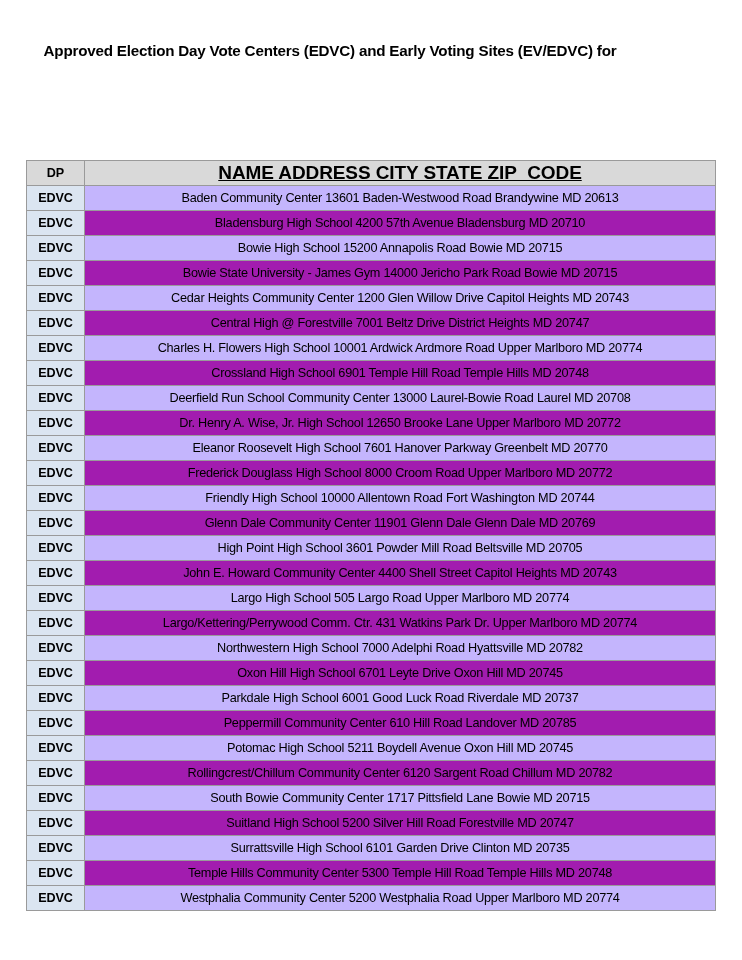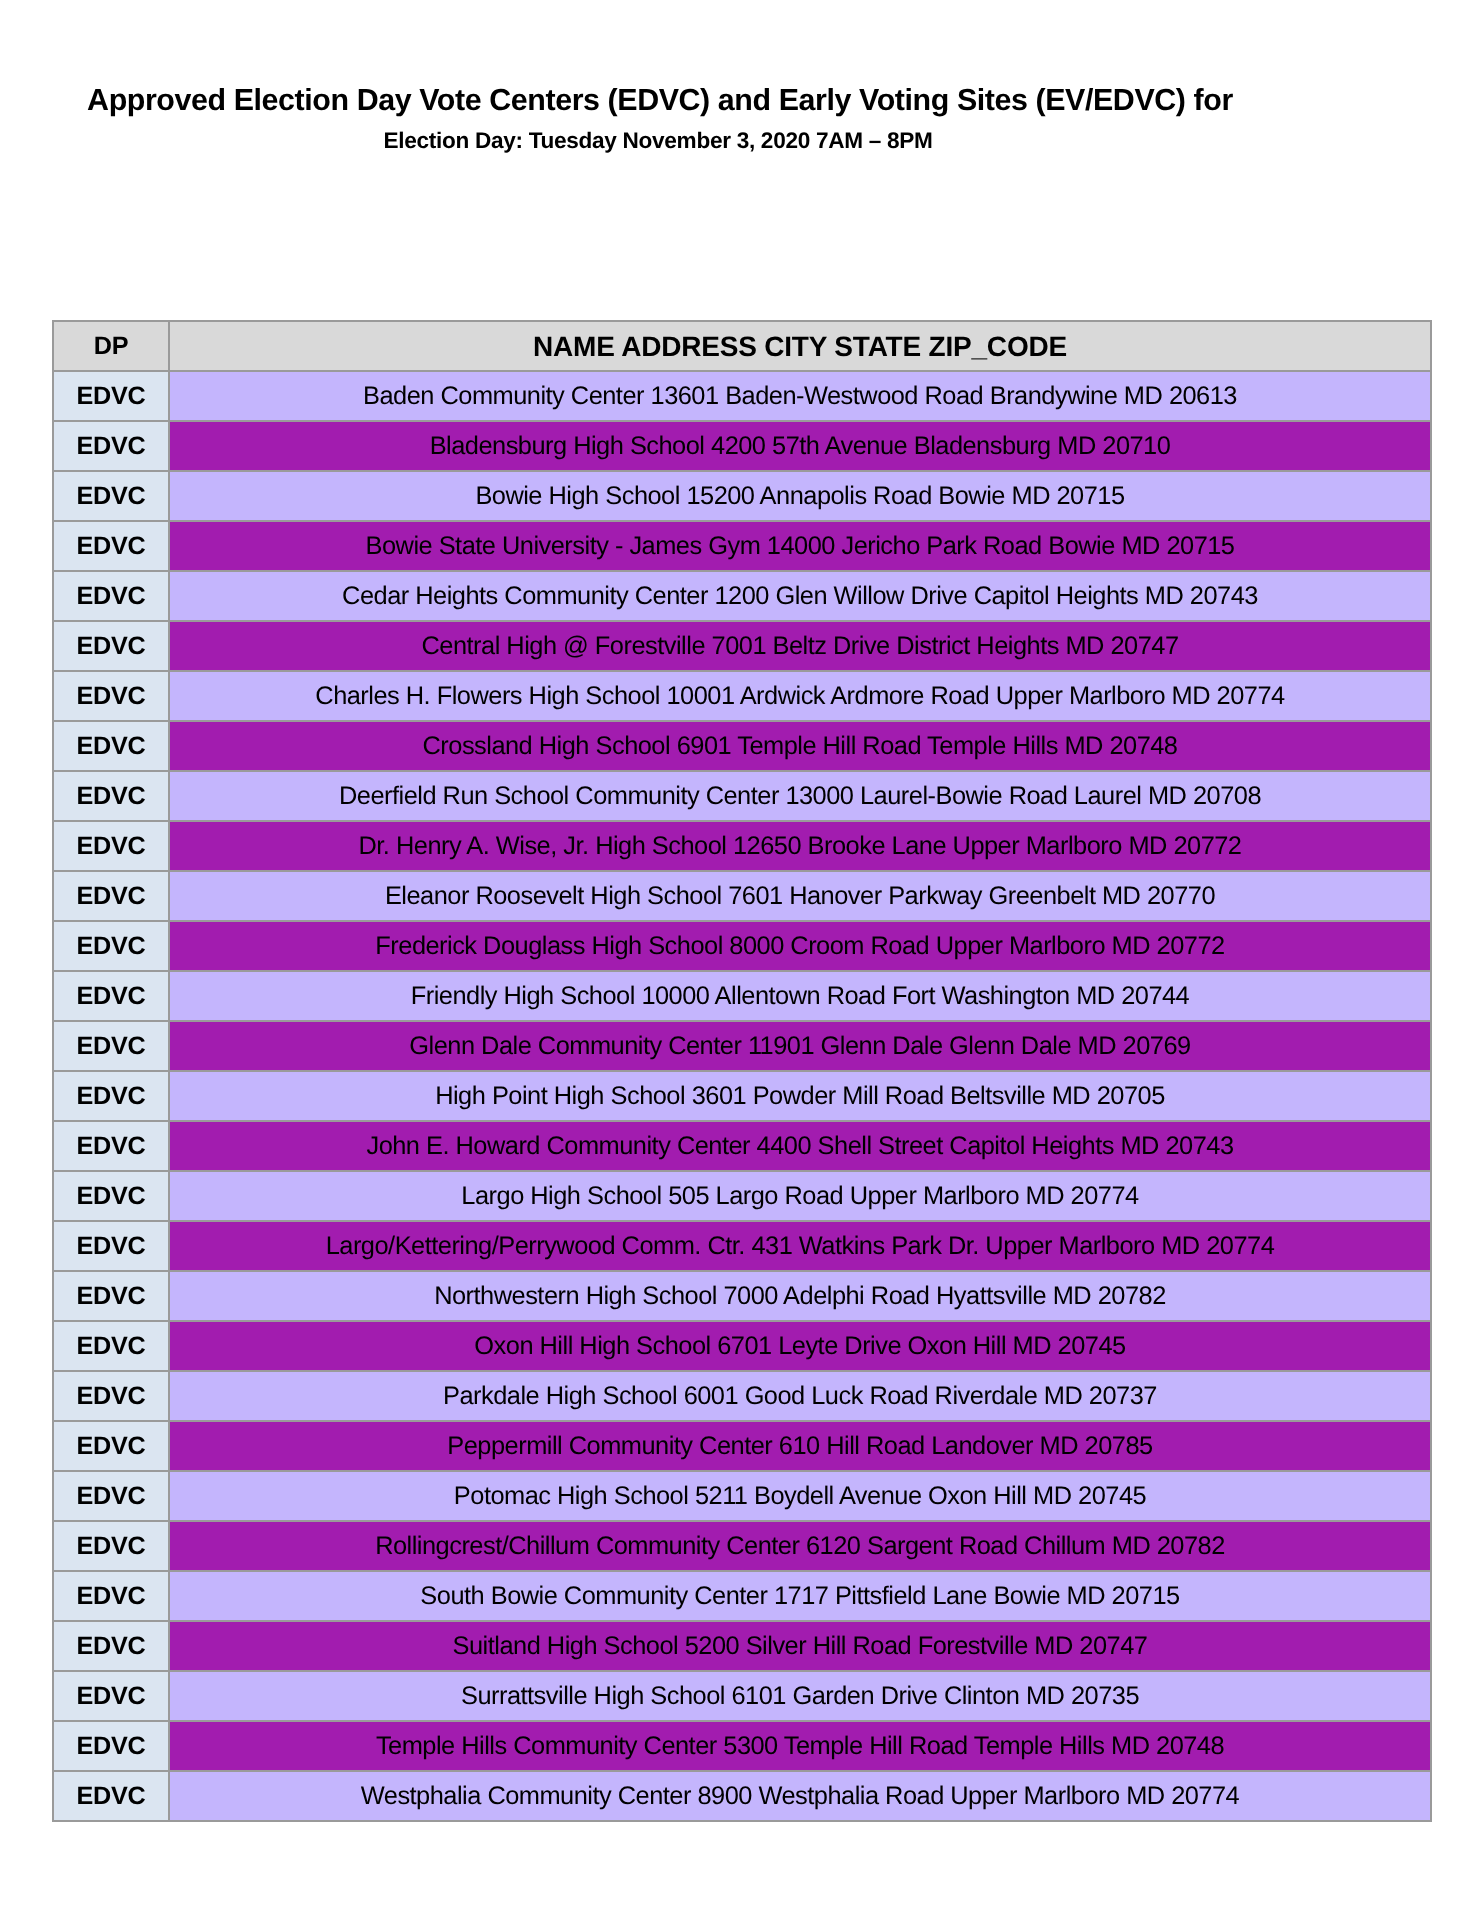--- a/index.html
+++ b/index.html
@@ -77,21 +77,21 @@
     overflow: hidden;
   }
 
   th.hdr-dp, th.hdr-name {
     background: #d9d9d9;
     font-size: 12.6px;
     font-weight: bold;
     letter-spacing: -0.1px;
     border-color: #808080;
   }
-  th.hdr-name { font-size: 14px; }
+  th.hdr-name { font-size: 19px; text-decoration: underline; }
 
   td.cell-dp {
     background: #dbe5f1;
     font-size: 12.6px;
     font-weight: bold;
     letter-spacing: -0.1px;
   }
   td.cell-name {
     background: #c4b5fd;
     font-size: 12.7px;
@@ -100,21 +100,20 @@
   }
   tr.alt td.cell-name { background: #a21caf; }
 </style>
 </head>
 <body>
 
 <div class="page">
 
   <div class="heading">
     <div class="title-line">Approved Election Day Vote Centers (EDVC) and Early Voting Sites (EV/EDVC) for</div>
-    <div class="subtitle">Election Day: Tuesday November 3, 2020 7AM – 8PM</div>
   </div>
 
   <div class="table-wrap">
     <table class="votecenters">
       <colgroup>
         <col class="c-dp">
         <col class="c-name">
       </colgroup>
       <thead>
         <tr>
@@ -230,19 +229,19 @@
           <tr>
             <td class="cell-dp">EDVC</td>
             <td class="cell-name">Surrattsville High School 6101 Garden Drive Clinton MD 20735</td>
           </tr>
           <tr class="alt">
             <td class="cell-dp">EDVC</td>
             <td class="cell-name">Temple Hills Community Center 5300 Temple Hill Road Temple Hills MD 20748</td>
           </tr>
           <tr>
             <td class="cell-dp">EDVC</td>
-            <td class="cell-name">Westphalia Community Center 8900 Westphalia Road Upper Marlboro MD 20774</td>
+            <td class="cell-name">Westphalia Community Center 5200 Westphalia Road Upper Marlboro MD 20774</td>
           </tr>
         </tbody>
     </table>
   </div>
 
 </div>
 
 </body></html>

